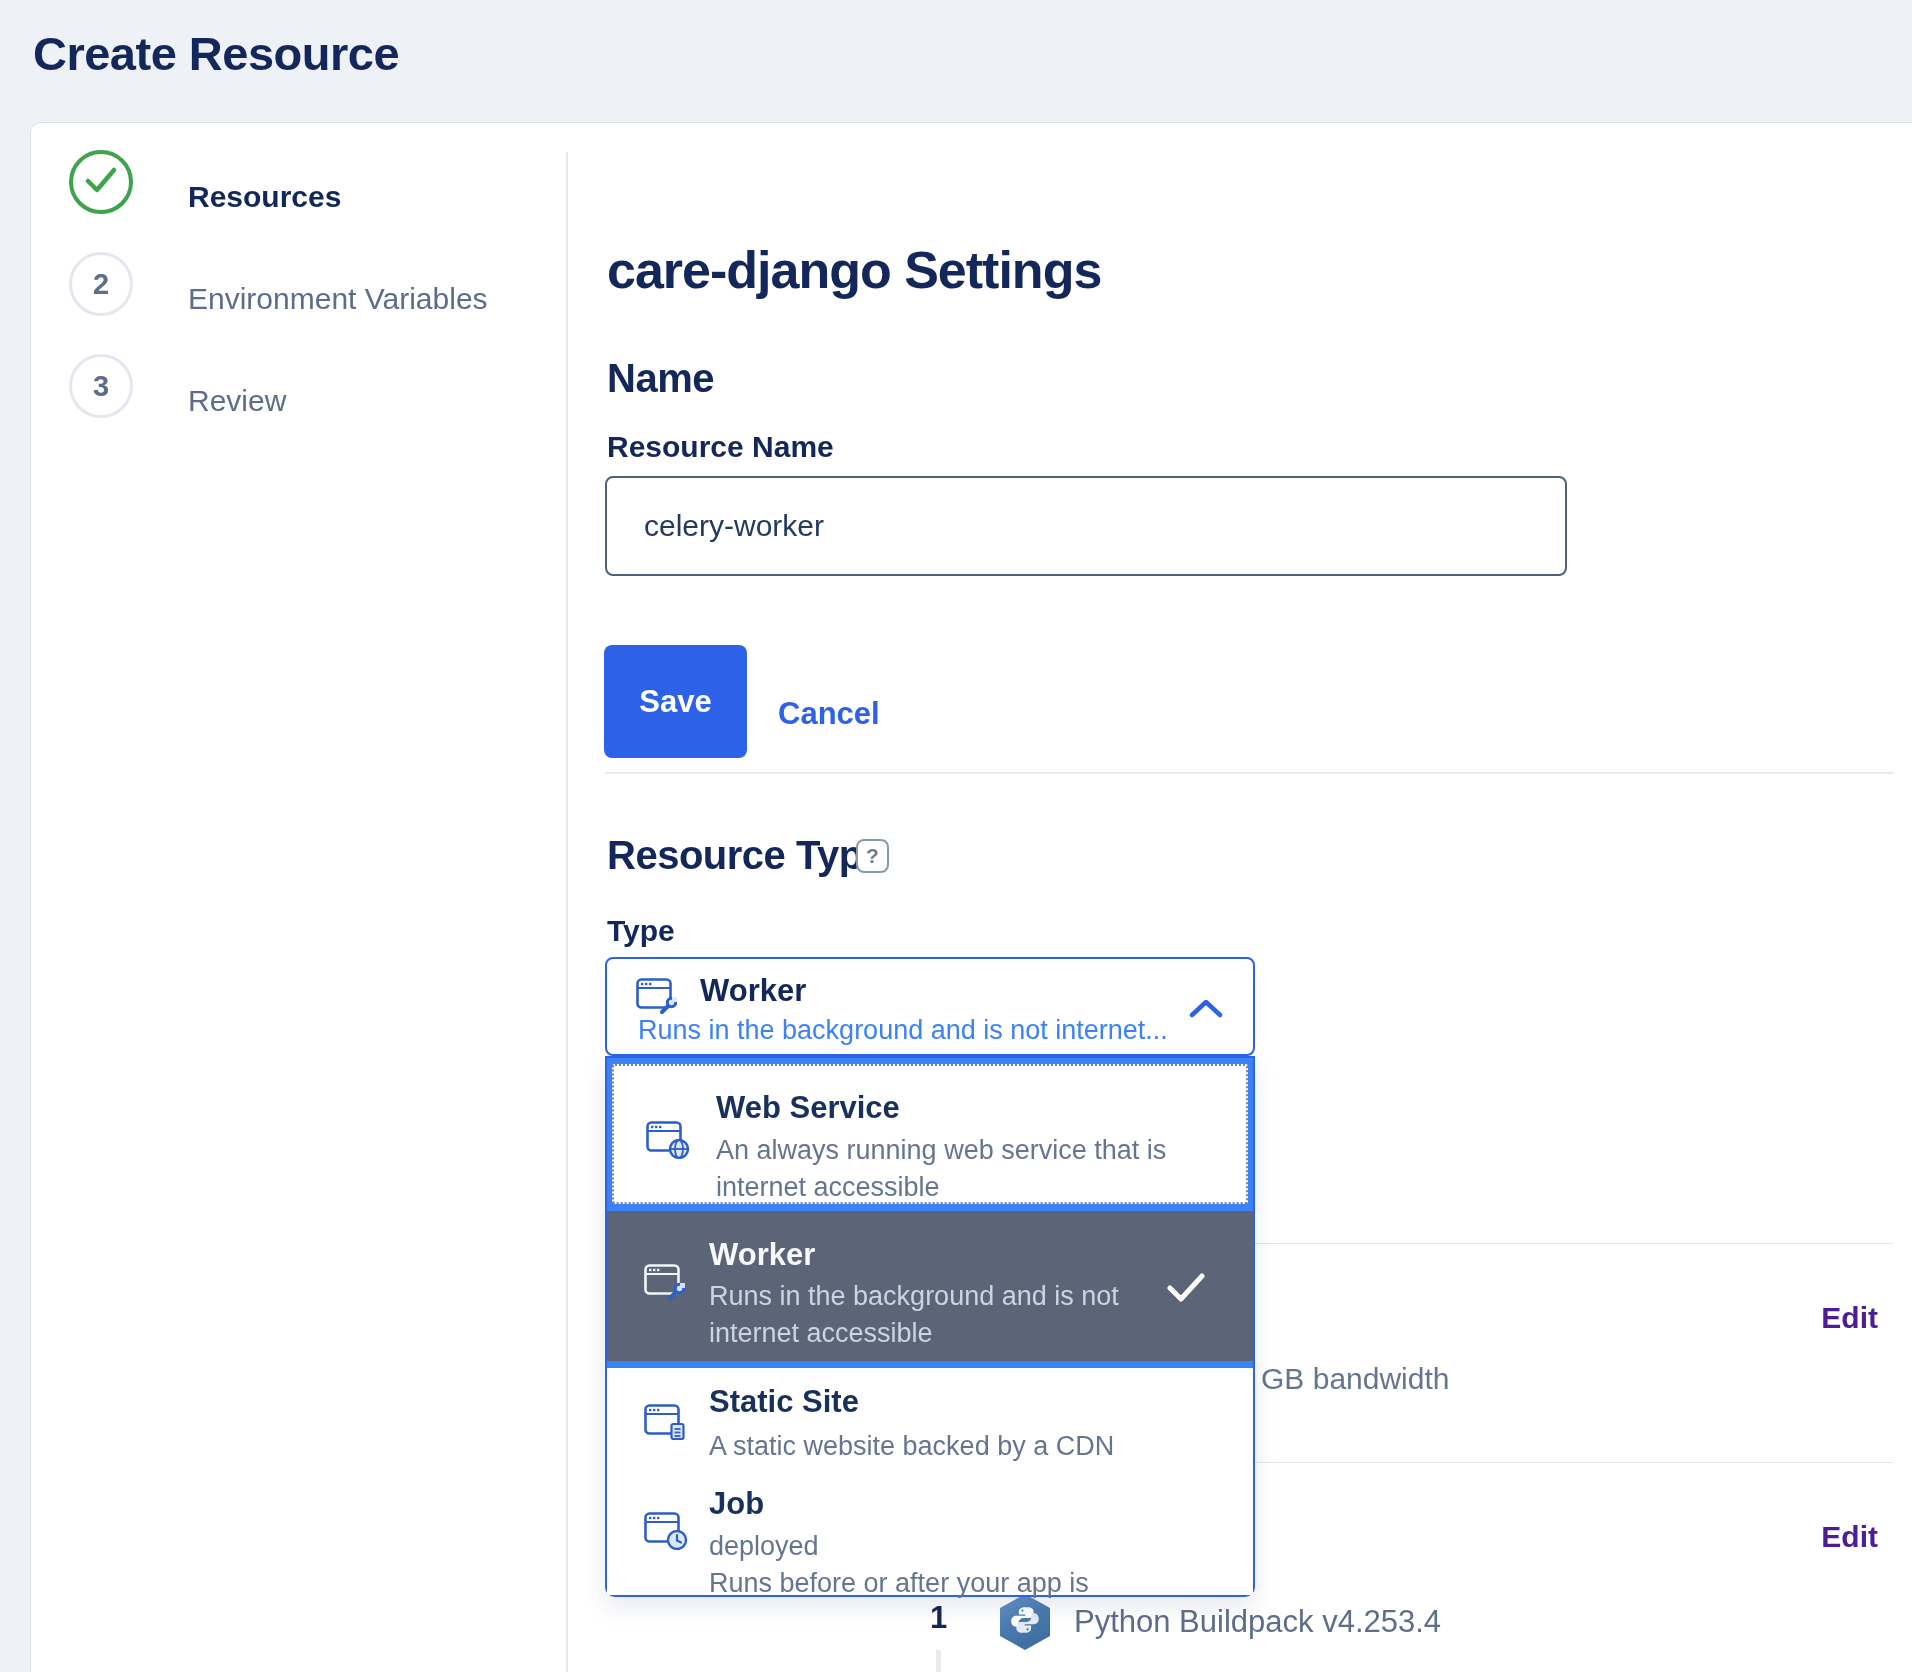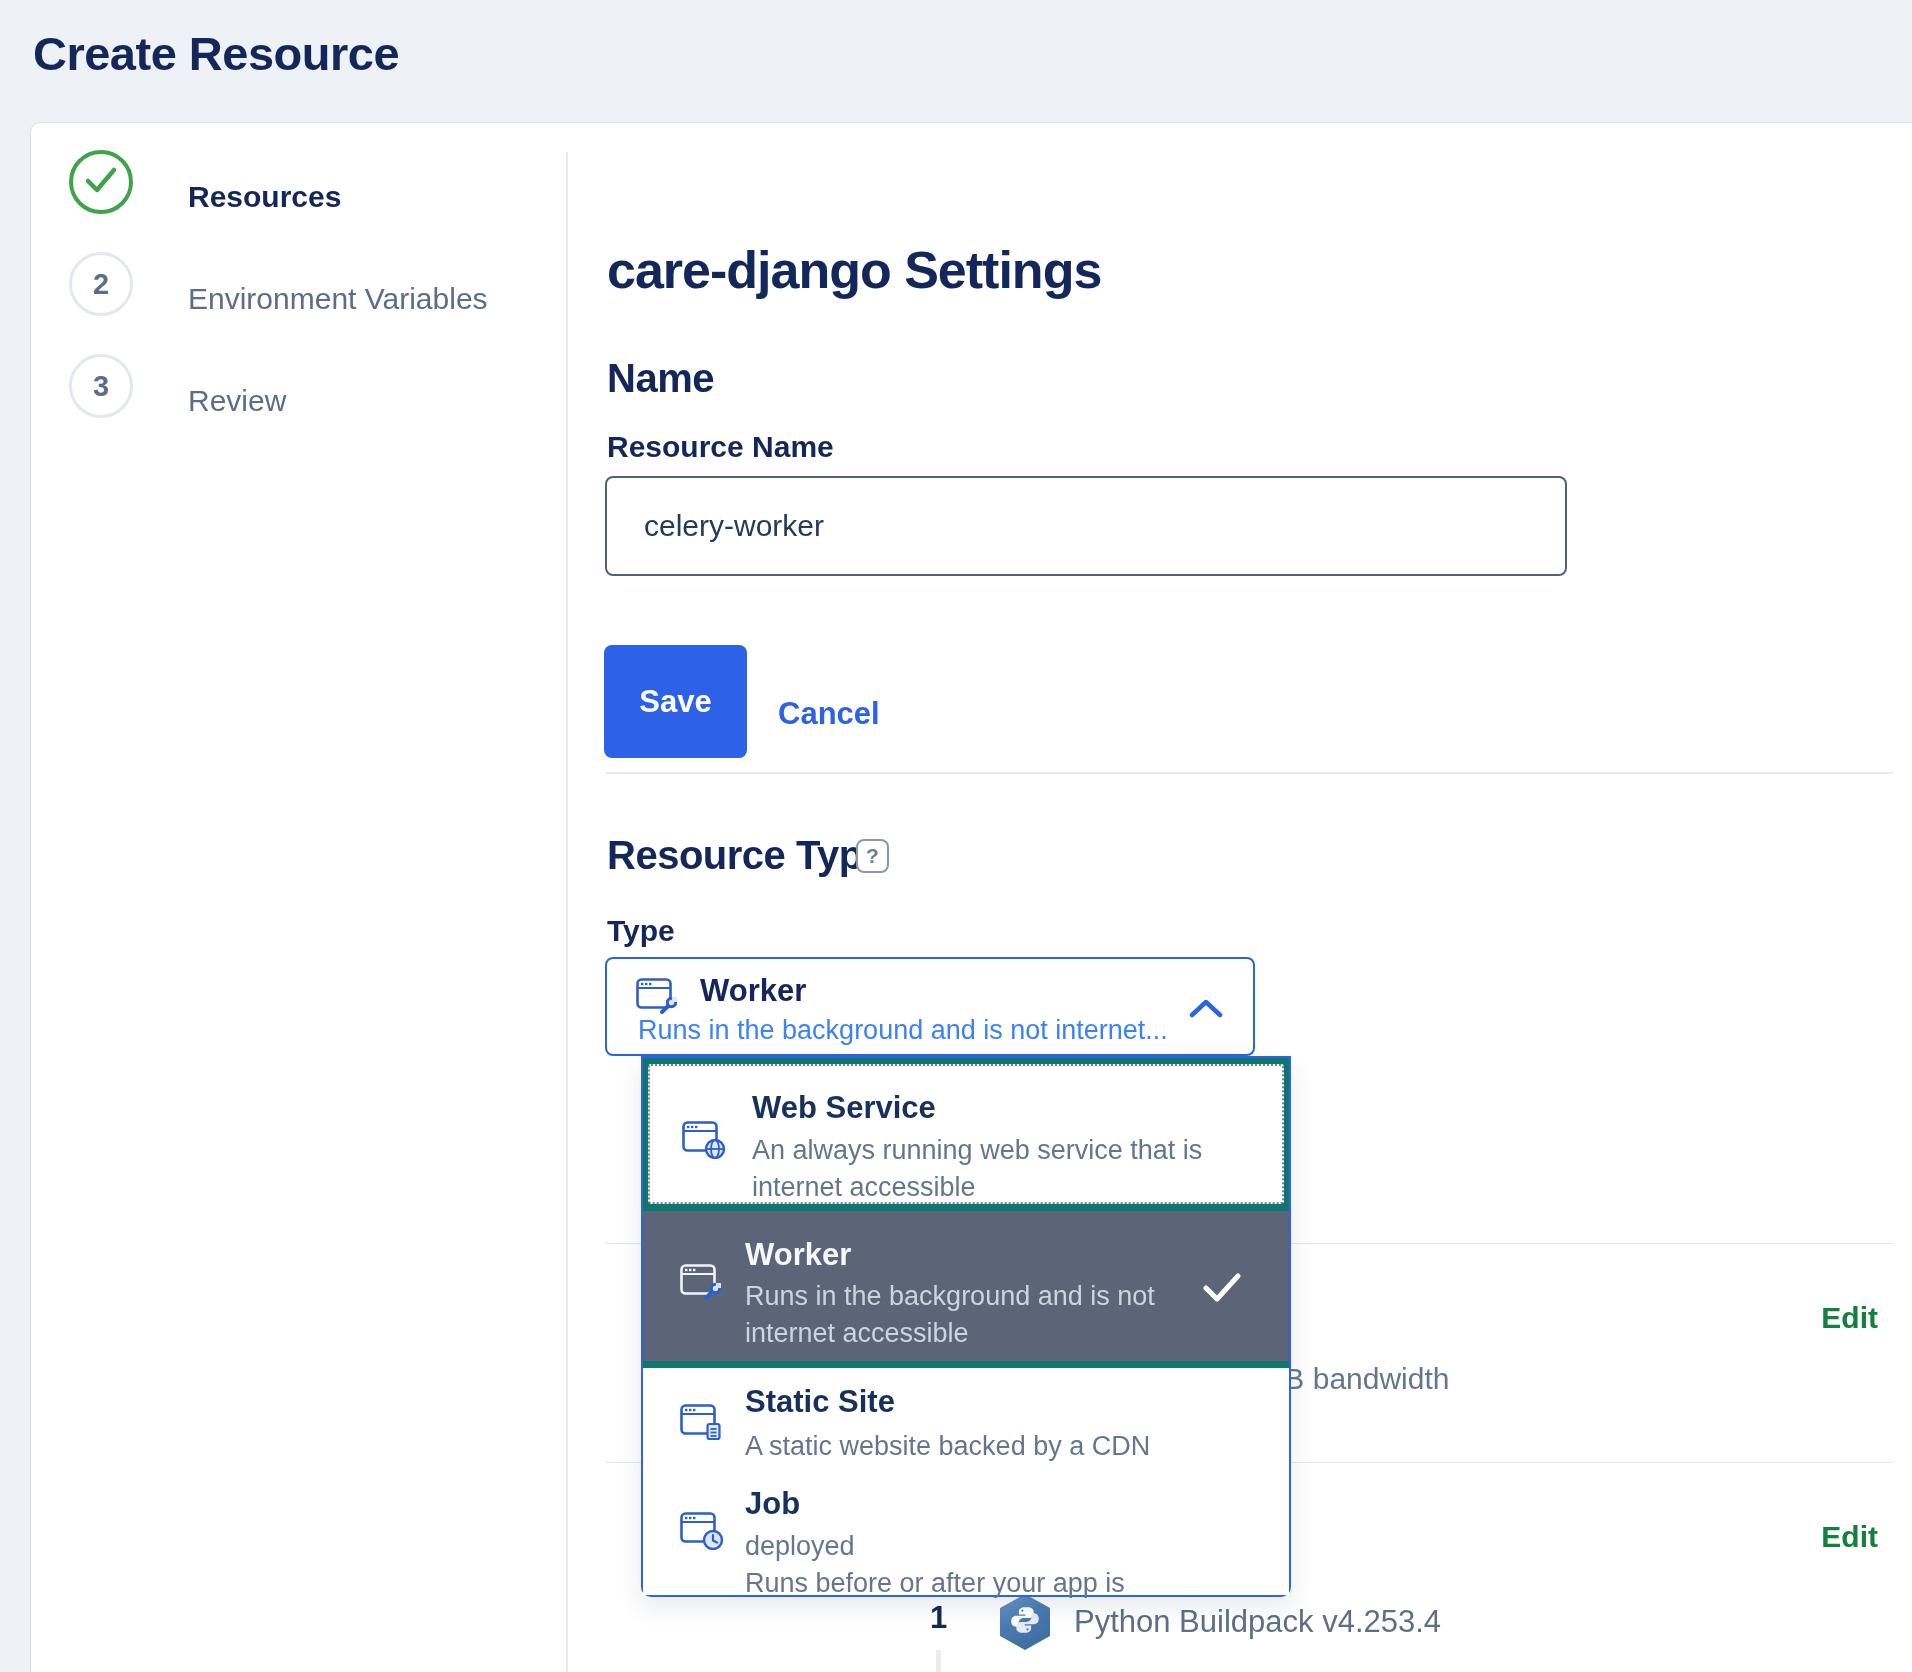--- a/index.html
+++ b/index.html
@@ -36,21 +36,21 @@
   .help-icon { position:absolute; left:856px; top:839px; width:33px; height:34px; border:2px solid #8b97ab; border-radius:8px; display:flex; align-items:center; justify-content:center; font-size:21px; font-weight:700; color:#6e7b92; cursor:pointer; background:#fff; }
 
   
   .dd-trigger { position:absolute; left:605px; top:957px; width:650px; height:99px; background:#fff; border:2px solid #2d63e3; border-radius:8px; z-index:5; cursor:pointer; }
   .dd-trigger .t-icon { position:absolute; left:29px; top:19px; }
   .dd-trigger .t-title { position:absolute; left:93px; top:14px; font-size:31px; font-weight:700; color:#14275b; }
   .dd-trigger .t-sub { position:absolute; left:31px; top:56px; font-size:27px; color:#3b82f6; white-space:nowrap; }
   .dd-trigger .t-chevron { position:absolute; right:30px; top:40px; }
 
   
-  .dd-panel { position:absolute; left:641px; top:1056px; width:650px; height:541px; background:#0f766e; border:2px solid #2d63e3; border-radius:0 0 10px 10px; z-index:6; box-shadow:0 10px 24px rgba(20,39,91,0.10); }
+  .dd-panel { position:absolute; left:605px; top:1056px; width:650px; height:541px; background:#3b82f6; border:2px solid #2d63e3; border-radius:0 0 10px 10px; z-index:6; box-shadow:0 10px 24px rgba(20,39,91,0.10); }
   .opt { position:absolute; cursor:pointer; }
   .opt .o-icon { position:absolute; }
   .opt .o-title { position:absolute; left:102px; font-size:31px; font-weight:700; color:#17305c; white-space:nowrap; }
   .opt .o-desc { position:absolute; left:102px; font-size:27px; line-height:37px; color:#66758f; white-space:nowrap; }
   .opt-web { left:5px; top:6px; width:636px; height:140px; border:2px dotted #768296; border-radius:3px; background:#fff; }
   .opt-web .o-icon { left:32px; top:55px; }
   .opt-web .o-title { top:24px; }
   .opt-web .o-desc { top:66px; }
   .opt-worker { left:0; top:153px; width:646px; height:150px; background:#5b6577; }
   .opt-worker .o-icon { left:37px; top:53px; }
@@ -63,21 +63,21 @@
   .opt-static .o-desc { top:60px;text-align:center; }
   .opt-job { left:0; top:426px; width:646px; height:111px; background:#fff; }
   .opt-job .o-icon { left:37px; top:28px; }
   .opt-job .o-title { top:2px; }
   .opt-job .o-desc { top:44px; }
 
   
   .bg-section { position:absolute; z-index:1; }
   .divider-bg1 { left:605px; top:1243px; width:1288px; height:1px; background:#e4e7ea; }
   .divider-bg2 { left:605px; top:1462px; width:1288px; height:1px; background:#e4e7ea; }
-  .edit-link { position:absolute; right:34px; font-size:30px; font-weight:700; color:#15803d; cursor:pointer; z-index:1; }
+  .edit-link { position:absolute; right:34px; font-size:30px; font-weight:700; color:#4c1d95; cursor:pointer; z-index:1; }
   .edit-1 { top:1301px; }
   .edit-2 { top:1520px; }
   .bandwidth-text { position:absolute; left:1236px; top:1362px; font-size:30px; color:#66758f; z-index:1; white-space:nowrap; }
 
   .bp-index { position:absolute; left:930px; top:1600px; font-size:31px; font-weight:700; color:#14275b; z-index:1; }
   .bp-hex { position:absolute; left:1000px; top:1594px; width:50px; height:56px; z-index:1;
             clip-path:polygon(50% 0%, 100% 25%, 100% 75%, 50% 100%, 0% 75%, 0% 25%);
             background:linear-gradient(155deg,#6f9ac7 0%,#4a7bb0 45%,#3a689b 100%);
             display:flex; align-items:center; justify-content:center; }
   .bp-name { position:absolute; left:1074px; top:1604px; font-size:31px; color:#5f6e88; z-index:1; white-space:nowrap; }

